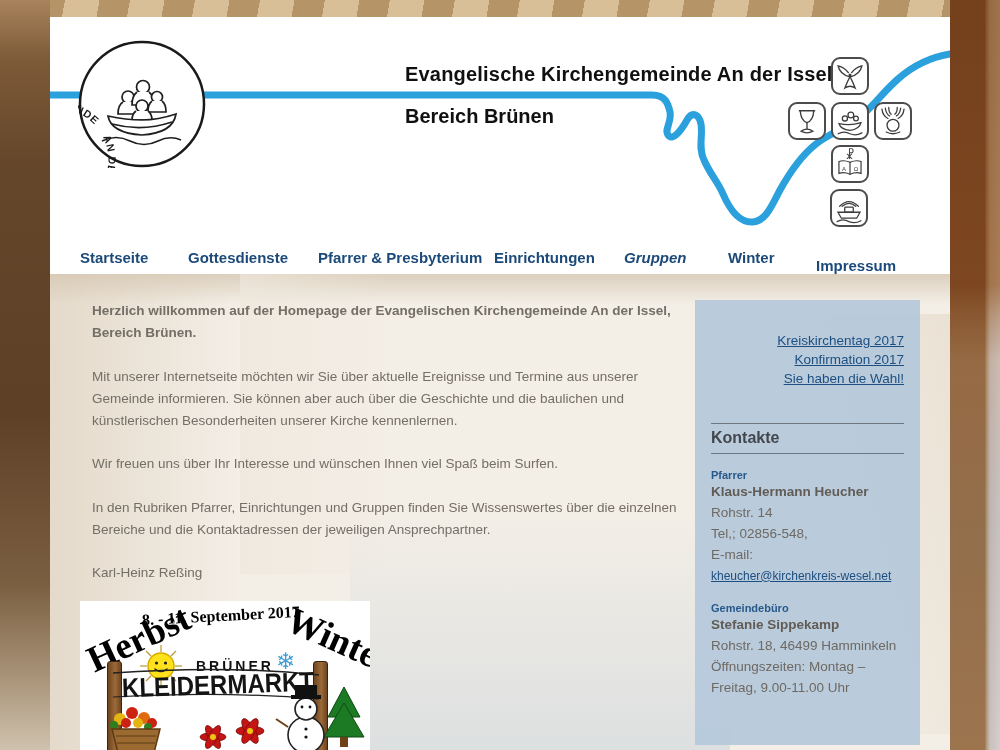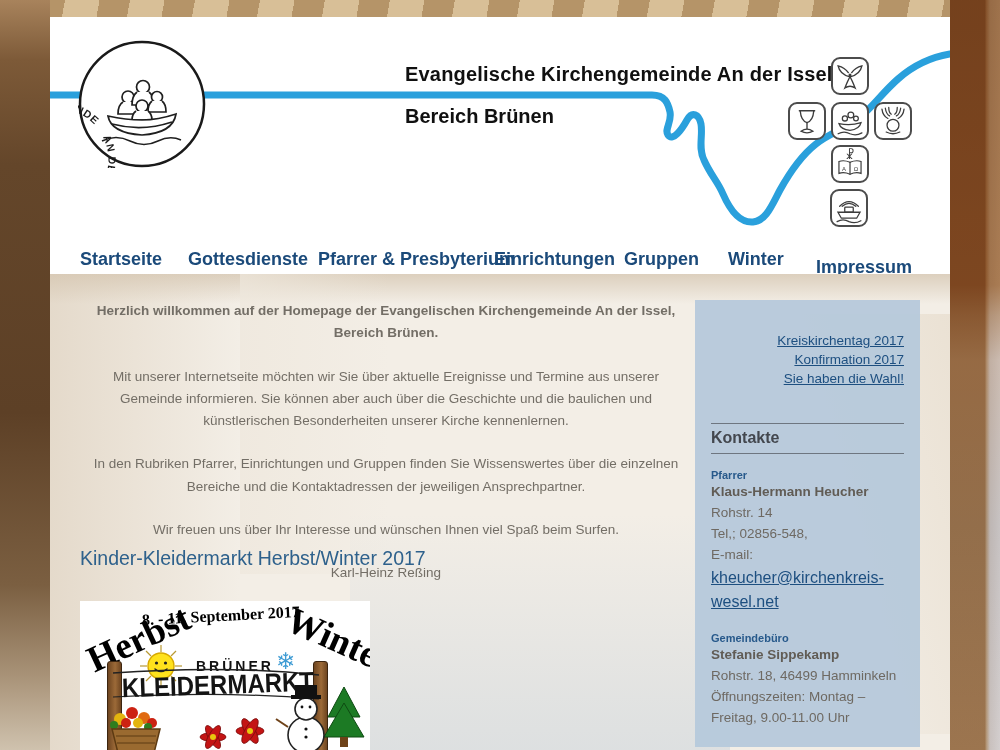--- a/index.html
+++ b/index.html
@@ -23,33 +23,33 @@
   .river{position:absolute;left:0;top:0;}
   .site-title-1{position:absolute;left:355px;top:46px;font-size:20px;font-weight:bold;color:#101010;letter-spacing:.2px;}
   .site-title-2{position:absolute;left:355px;top:88px;font-size:20px;font-weight:bold;color:#101010;}
   .logo{position:absolute;left:28px;top:23px;width:128px;height:128px;cursor:pointer;}
   .icon-cross{position:absolute;left:0;top:0;}
   .hicon{position:absolute;width:38px;height:38px;background:#fff;border:2px solid #4c4c4c;border-radius:9px;box-sizing:border-box;}
   .hicon svg{display:block;width:100%;height:100%;}
 
   
   .nav{position:absolute;left:0px;top:223px;width:900px;height:34px;background:#fff;}
-  .nav-item{position:absolute;top:9px;font-size:18px;font-weight:bold;color:#1b4a7a;cursor:pointer;white-space:nowrap;}
+  .nav-item{position:absolute;top:9px;font-size:15px;font-weight:bold;color:#1b4a7a;cursor:pointer;white-space:nowrap;}
 
   
   .content{position:absolute;left:50px;top:274px;width:900px;height:476px;background:#f3eee6;}
   .cbg1{position:absolute;left:0;top:0;width:100%;height:30px;background:linear-gradient(to bottom,rgba(201,182,156,.55),rgba(201,182,156,0));}
   .cbg2{position:absolute;left:0;top:0;width:190px;height:100%;background:linear-gradient(to right,rgba(214,198,176,.5),rgba(214,198,176,0));}
   .cbg3{position:absolute;left:300px;top:240px;width:380px;height:236px;background:linear-gradient(to bottom,rgba(222,213,200,0),rgba(203,212,220,.55));}
   .cbg4{position:absolute;right:0;top:40px;width:260px;height:420px;background:linear-gradient(255deg,rgba(226,213,194,.5),rgba(226,213,194,0) 60%);}
   .cbg5{position:absolute;left:190px;top:0;width:150px;height:300px;background:linear-gradient(to right,rgba(238,231,220,.7),rgba(238,231,220,0));}
 
   
   .main-col{position:absolute;left:30px;top:26px;width:600px;}
-  .main-col p{margin:0 0 21px 12px;font-size:13.5px;line-height:1.65;color:#736e66;text-align:center;}
+  .main-col p{margin:0 0 21px 12px;font-size:13.5px;line-height:1.65;color:#736e66;}
   .p-welcome{font-weight:bold;color:#5a5249;}
   .p-signoff{margin-bottom:0 !important;}
   .article-heading{position:absolute;left:30px;top:272px;width:350px;margin:0;
      font-size:19.5px;font-weight:normal;line-height:1.3;color:#2e618c;}
 
   
   .flyer{position:absolute;left:30px;top:327px;width:290px;height:160px;background:#ffffff;overflow:hidden;}
   .fl-season{position:absolute;font-family:"Liberation Serif",serif;font-weight:bold;font-size:37px;color:#000;}
   .fl-herbst{left:4px;top:16px;transform:rotate(-25deg);}
   .fl-winter{left:204px;top:18px;transform:rotate(24deg);}
@@ -68,21 +68,21 @@
   .sidebar{position:absolute;left:645px;top:26px;width:225px;min-height:445px;
      background:rgba(182,201,219,.94);box-sizing:border-box;padding:13px 16px 18px 16px;}
   .sb-h{margin:0;font-size:16px;font-weight:bold;color:#43474e;
      border-top:1px solid #6e7680;border-bottom:1px solid #6e7680;padding:5px 0 6px 0;}
   .sb-h2{margin-top:37px;}
   .sb-links{margin:20px 0 0 0;text-align:right;}
   .sb-link{display:block;font-size:13.5px;color:#1d4f80;text-decoration:underline;margin:0 0 4px 0;cursor:pointer;}
   .sb-role{margin:15px 0 1px 0;font-size:11px;font-weight:bold;color:#27598b;}
   .sb-line{font-size:13.5px;line-height:1.55;color:#6e6962;}
   .sb-name{font-weight:bold;color:#615c55;}
-  .sb-mail{display:inline-block;font-size:16px;line-height:1.55;color:#1d4f80;text-decoration:underline;cursor:pointer;}
+  .sb-mail{display:inline-block;font-size:12px;line-height:1.55;color:#1d4f80;text-decoration:underline;cursor:pointer;}
 </style>
 </head>
 <body>
 
 <div class="page">
 
   <div class="bg-top"></div>
   <div class="bg-left"></div>
   <div class="bg-right"></div>
 
@@ -176,42 +176,41 @@
           <path d="M6 36 Q13 32 20 36 Q27 39 34 35"></path>
         </svg>
       </div>
     </div>
 
     <div class="nav">
       <span class="nav-item" style="left:30px;">Startseite</span>
       <span class="nav-item" style="left:138px;">Gottesdienste</span>
       <span class="nav-item" style="left:268px;">Pfarrer &amp; Presbyterium</span>
       <span class="nav-item" style="left:444px;">Einrichtungen</span>
-      <span class="nav-item" style="left:574px;">Gruppen</span>
+      <span class="nav-item" style="left:574px;font-style:italic;">Gruppen</span>
       <span class="nav-item" style="left:678px;">Winter</span>
       <span class="nav-item" style="left:766px;margin-top:8px;">Impressum</span>
     </div>
   </div>
 
   <div class="content">
     <div class="cbg1"></div>
     <div class="cbg2"></div>
     <div class="cbg5"></div>
     <div class="cbg4"></div>
     <div class="cbg3"></div>
 
     <div class="main-col">
       <p class="p-welcome">Herzlich willkommen auf der Homepage der Evangelischen Kirchengemeinde An der Issel, Bereich Brünen.</p>
       <p>Mit unserer Internetseite möchten wir Sie über aktuelle Ereignisse und Termine aus unserer Gemeinde informieren. Sie können aber auch über die Geschichte und die baulichen und künstlerischen Besonderheiten unserer Kirche kennenlernen.</p>
+      <p>Wir freuen uns über Ihr Interesse und wünschen Ihnen viel Spaß beim Surfen.</p>
       <p>In den Rubriken Pfarrer, Einrichtungen und Gruppen finden Sie Wissenswertes über die einzelnen Bereiche und die Kontaktadressen der jeweiligen Ansprechpartner.</p>
-      <p>Wir freuen uns über Ihr Interesse und wünschen Ihnen viel Spaß beim Surfen.</p>
       <p class="p-signoff">Karl-Heinz Reßing</p>
     </div>
 
-    <h2 class="article-heading">Kinder-Kleidermarkt Herbst/Winter 2017</h2>
 
     <div class="flyer">
       <span class="fl-season fl-herbst">Herbst</span>
       <span class="fl-dates">8. - 11. September 2017</span>
       <span class="fl-season fl-winter">Winter</span>
 
       <svg class="fl-art" style="left:58px;top:42px;position:absolute;" width="46" height="46" viewBox="0 0 46 46">
         <g stroke="#b99a35" stroke-width="1.2">
           <line x1="23" y1="2" x2="23" y2="9"></line>
             <line x1="23" y1="37" x2="23" y2="44"></line>

